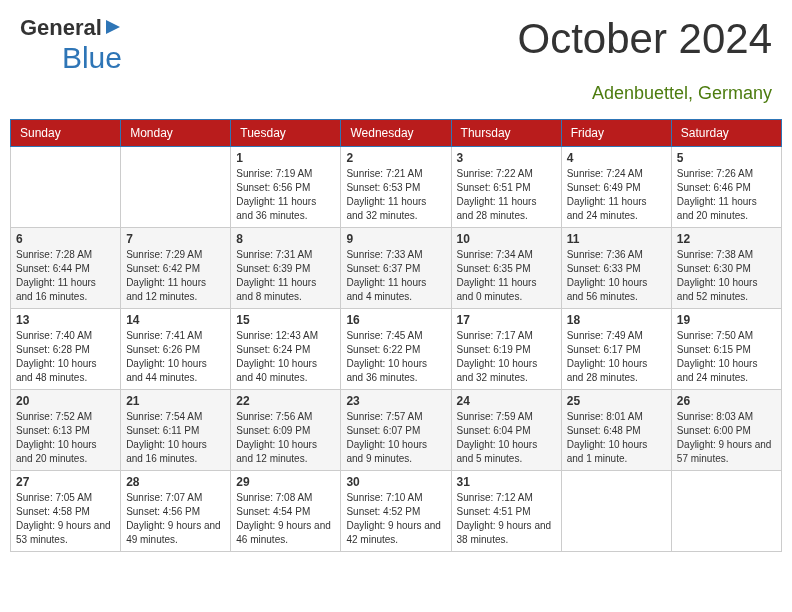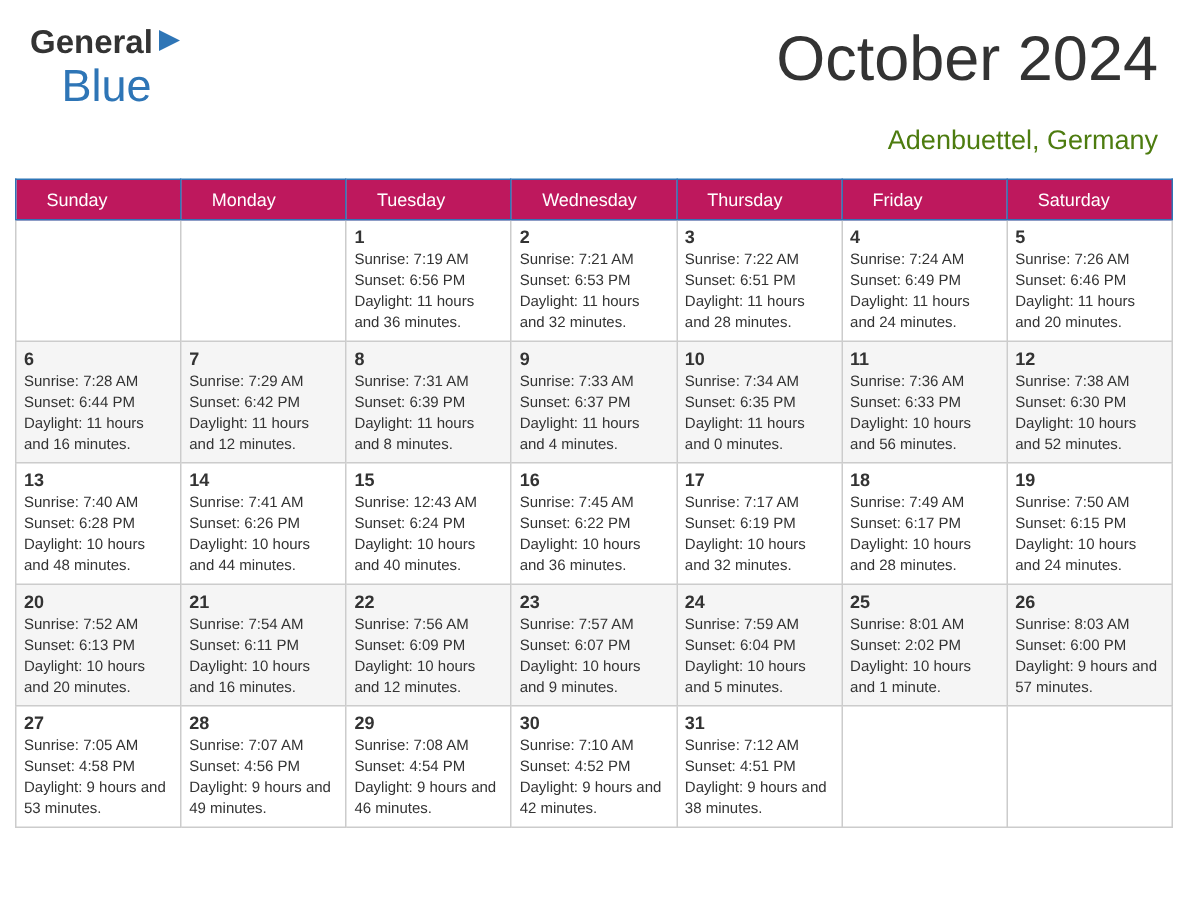--- a/index.html
+++ b/index.html
@@ -13,21 +13,21 @@
     .header {
       display: flex;
       justify-content: space-between;
       align-items: flex-start;
       margin-bottom: 10px;
       padding: 5px 10px;
     }
     .logo {
       display: flex;
       flex-direction: column;
-      align-items: center;
+      align-items: flex-end;
     }
     .logo-line {
       display: flex;
       align-items: center;
     }
     .title-block {
       text-align: right;
     }
     .month-title {
       font-size: 42px;
@@ -38,24 +38,24 @@
       font-size: 18px;
       color: #4d7c0f;
       margin-top: 20px;
     }
     .calendar {
       width: 100%;
       border-collapse: collapse;
       font-size: 11px;
     }
     .calendar th {
-      background: #be185d;
+      background: #b91c1c;
       color: #fff;
       text-align: left;
-      padding: 6px 20px;
+      padding: 6px 9px;
       font-size: 12px;
       font-weight: normal;
       border: 1px solid #2e75b6;
     }
     .calendar td {
       border: 1px solid #ccc;
       vertical-align: top;
       padding: 4px 5px;
       width: 14.28%;
       height: 80px;
@@ -266,21 +266,21 @@
         </td>
         <td>
           <span class="day-num">24</span>
           <div class="cell-info">Sunrise: 7:59 AM
 Sunset: 6:04 PM
 Daylight: 10 hours and 5 minutes.</div>
         </td>
         <td>
           <span class="day-num">25</span>
           <div class="cell-info">Sunrise: 8:01 AM
-Sunset: 2:02 PM
+Sunset: 6:48 PM
 Daylight: 10 hours and 1 minute.</div>
         </td>
         <td>
           <span class="day-num">26</span>
           <div class="cell-info">Sunrise: 8:03 AM
 Sunset: 6:00 PM
 Daylight: 9 hours and 57 minutes.</div>
         </td>
       </tr>
       <tr class="even-row">

